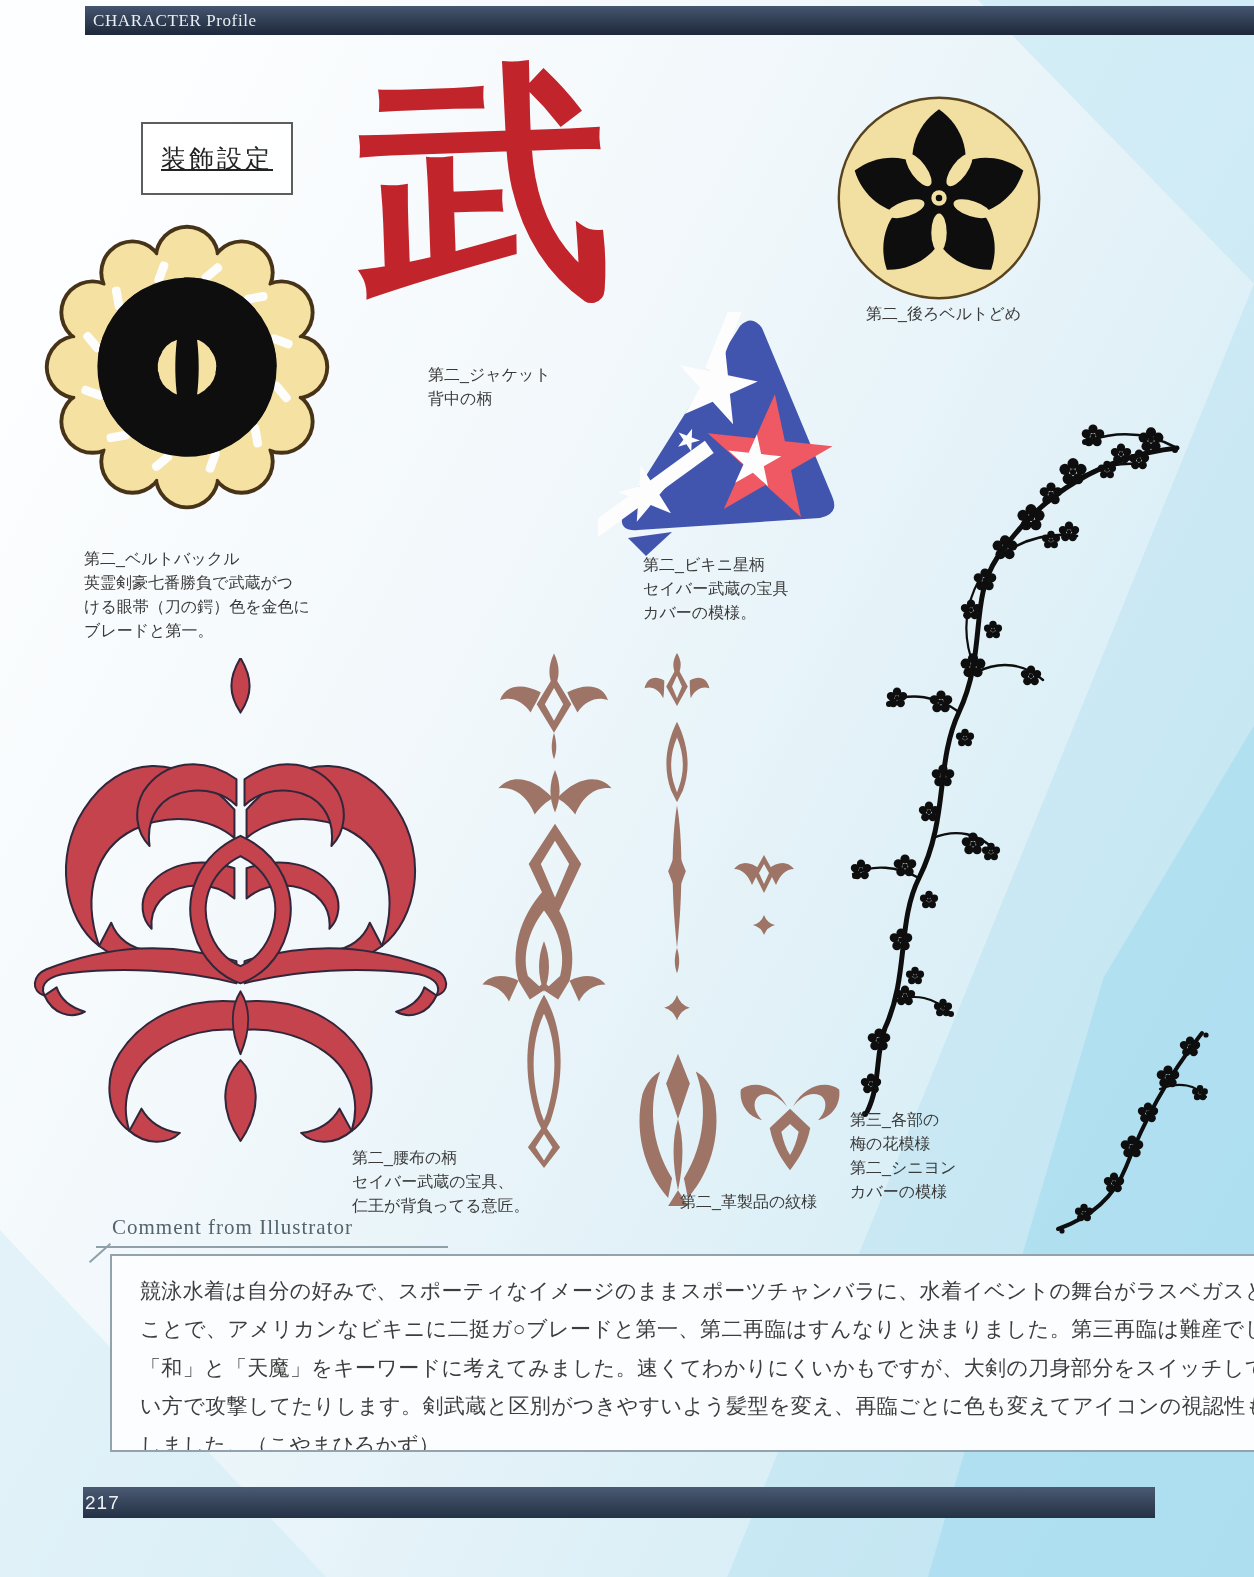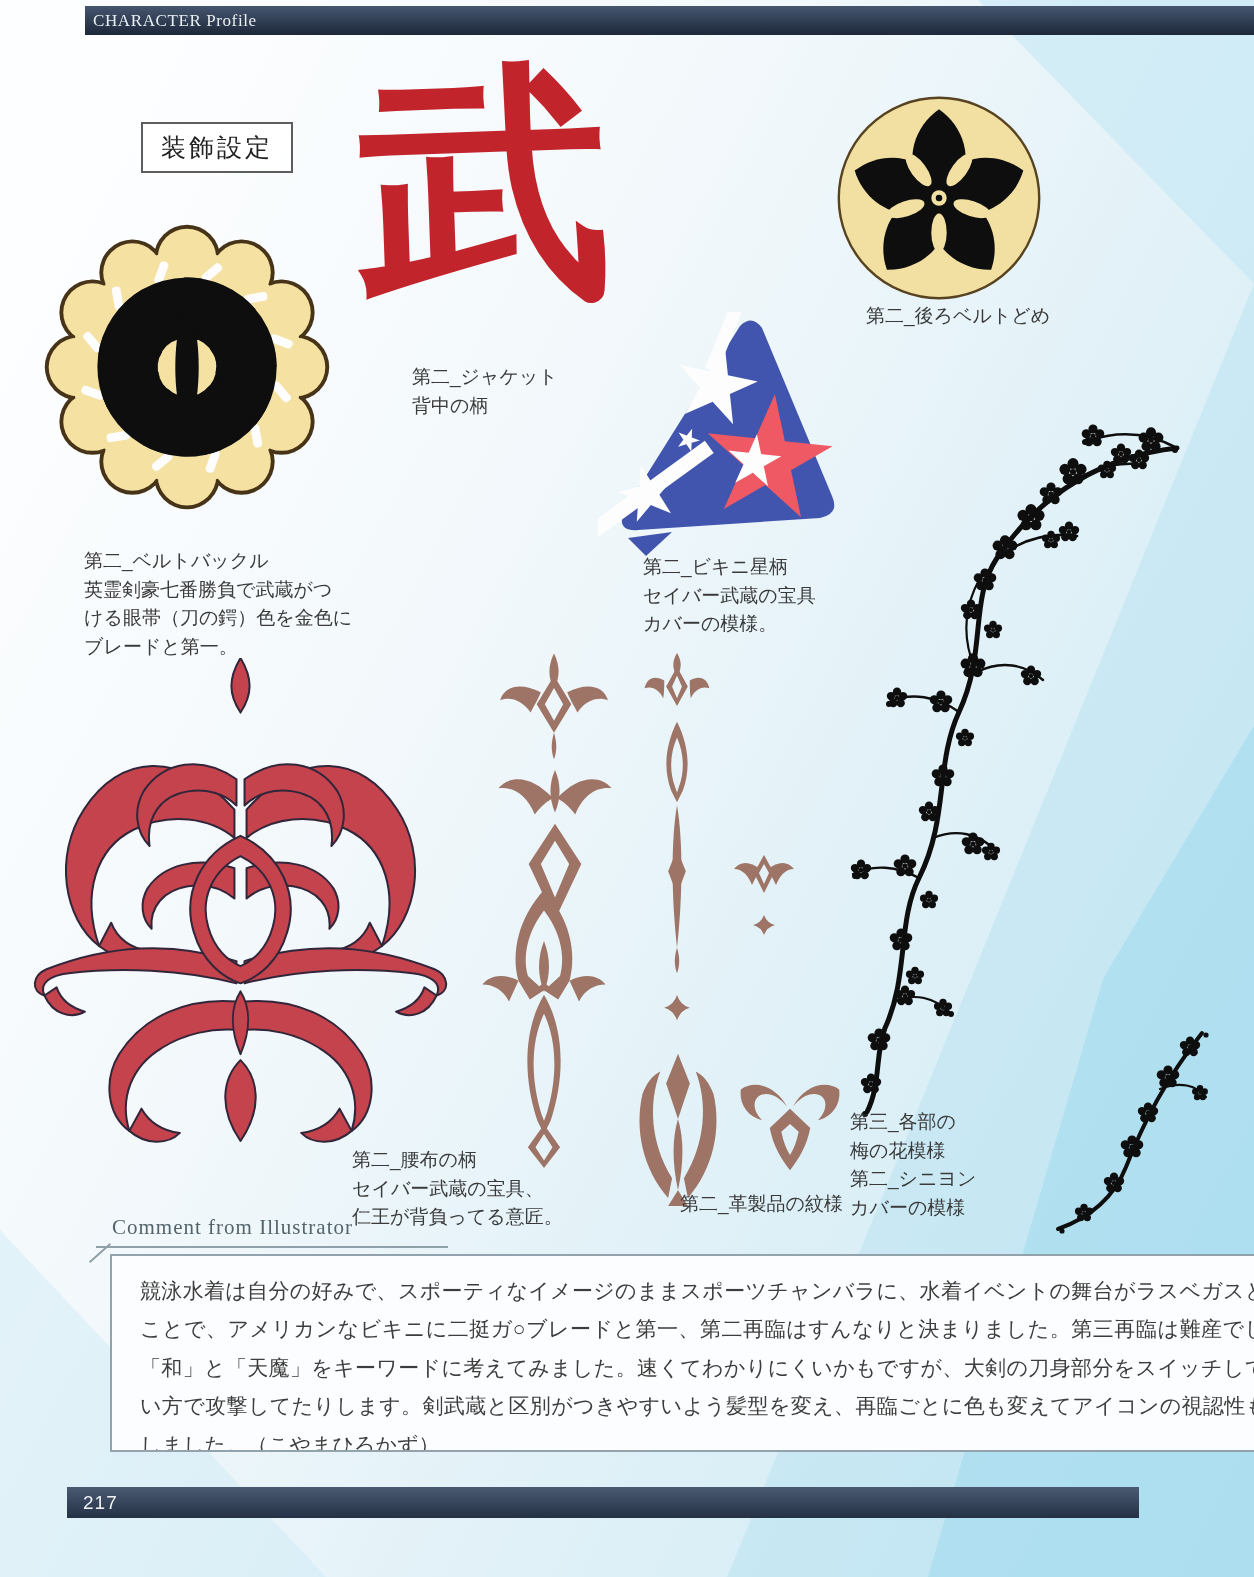--- a/index.html
+++ b/index.html
@@ -14,28 +14,28 @@
   .f3{clip-path:polygon(0 78%,0 100%,26% 100%);background:rgba(200,232,244,.4);}
   .f4{clip-path:polygon(88% 62%,100% 46%,100% 100%,74% 100%);background:rgba(150,216,238,.45);}
   .topbar{
     position:absolute;left:85px;right:0;top:6px;height:29px;
     background:linear-gradient(180deg,#45566f,#1d2839);
     display:flex;align-items:center;padding-left:8px;box-sizing:border-box;
   }
   .topbar span{font-family:"Liberation Serif","DejaVu Serif",serif;font-size:17px;color:#e9eef3;letter-spacing:.6px;}
   .seclabel{
     position:absolute;left:141px;top:122px;border:2px solid #5d5d5d;background:rgba(255,255,255,.85);
-    padding:7px 18px;font-size:25px;letter-spacing:3px;color:#222;
+    padding:18px 18px;font-size:25px;letter-spacing:3px;color:#222;text-decoration:underline;
   }
   .kanji{
     position:absolute;left:358px;top:62px;font-size:252px;line-height:1;
     font-family:"Liberation Serif","DejaVu Serif",serif;font-weight:bold;color:#c2242c;
     transform:rotate(-2deg);
   }
-  .cap{position:absolute;font-size:19px;line-height:1.5;color:#3a3a3a;}
+  .cap{position:absolute;font-size:16px;line-height:1.5;color:#3a3a3a;}
   .cap div{white-space:nowrap;}
   .art{position:absolute;}
   .chead{
     position:absolute;left:112px;top:1215px;font-family:"Liberation Serif","DejaVu Serif",serif;
     font-size:21px;color:#53646c;letter-spacing:1px;
   }
   .chead-line{position:absolute;left:96px;top:1246px;width:352px;height:2px;background:#8fa0a8;}
   .chead-tick{position:absolute;left:86px;top:1252px;width:28px;height:2px;background:#8fa0a8;transform:rotate(-42deg);}
   .cbox{
     position:absolute;left:110px;top:1254px;width:1236px;height:198px;background:#93a3ad;
@@ -43,23 +43,23 @@
   }
   .cbox-in{
     position:absolute;inset:2px;background:#fcfdfe;
     clip-path:polygon(0 0,calc(100% - 27px) 0,100% 27px,100% 100%,0 100%);
   }
   .ctext{
     position:absolute;left:28px;right:34px;top:16px;font-size:21px;line-height:1.83;
     color:#3d3d3d;text-align:justify;
   }
   .botbar{
-    position:absolute;left:67px;top:1487px;width:1072px;height:31px;
+    position:absolute;left:83px;top:1487px;width:1072px;height:31px;
     background:linear-gradient(180deg,#4a5a72,#243145);
-    display:flex;align-items:center;padding-left:16px;box-sizing:border-box;
+    display:flex;align-items:center;padding-left:2px;box-sizing:border-box;
   }
   .botbar span{color:#eef2f6;font-size:19px;letter-spacing:1px;}
 </style>
 </head>
 <body>
 
 <div class="page">
 
   <div class="facet f1"></div>
   <div class="facet f2"></div>
@@ -355,21 +355,21 @@
 
   <svg class="art" style="left:737px;top:1076px" width="106" height="100" viewBox="0 0 110 100">
     <g fill="#9d7466">
       <path d="M58,30 C70,8 92,2 106,12 C108,26 100,40 84,44 C94,34 94,22 86,18 C76,14 66,20 58,30 Z"></path>
       <path d="M52,30 C40,8 18,2 4,12 C2,26 10,40 26,44 C16,34 16,22 24,18 C34,14 44,20 52,30 Z"></path>
       <path fill-rule="evenodd" d="M55,32 L76,52 C72,72 64,84 55,96 C46,84 38,72 34,52 Z
                                    M55,48 L64,56 C62,66 59,74 55,80 C51,74 48,66 46,56 Z"></path>
     </g>
   </svg>
 
-  <div class="cap" style="left:412px;top:363px">
+  <div class="cap" style="left:428px;top:363px">
     <div>第二_ジャケット</div>
     <div>背中の柄</div>
   </div>
 
   <div class="cap" style="left:866px;top:302px">
     <div>第二_後ろベルトどめ</div>
   </div>
 
   <div class="cap" style="left:84px;top:547px">
     <div>第二_ベルトバックル</div>

